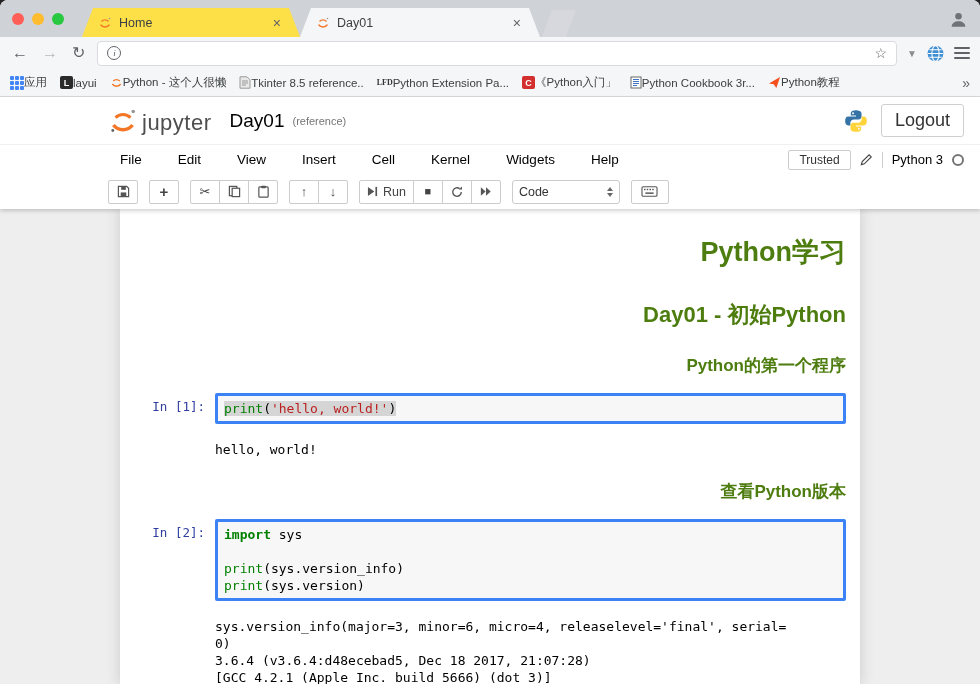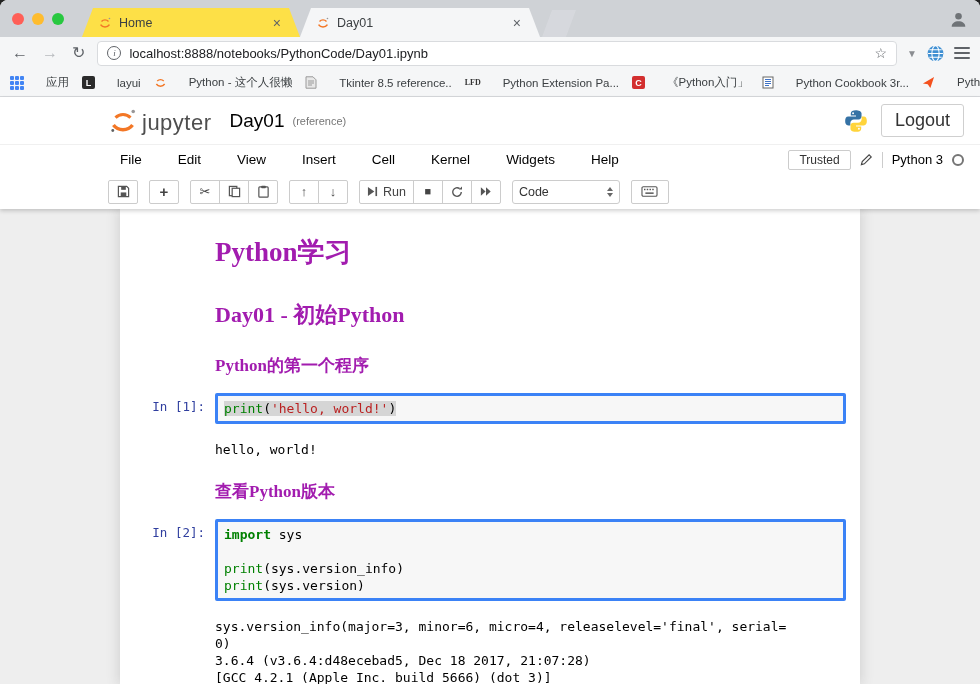--- a/index.html
+++ b/index.html
@@ -40,21 +40,21 @@
   .url { font-size:13px; color:#202124; white-space:nowrap; }
   .star { margin-left:auto; font-size:14px; color:#5f6368; }
   .dl-arrow { font-size:10px; color:#8a8d91; }
   .burger { width:16px; display:flex; flex-direction:column; gap:3px; }
   .burger i { height:2px; background:#5f6368; border-radius:1px; }
 
   
   .bookmarks { height:28px; background:#f5f6f7; border-bottom:1px solid #d7d9dc;
                display:flex; align-items:center; padding:0 10px; gap:13px;
                font-size:11.5px; color:#3c4043; flex:none; white-space:nowrap; }
-  .bm { display:flex; align-items:center; gap:22px; }
+  .bm { display:flex; align-items:center; gap:0; }
   .bm-sq { width:13px; height:13px; border-radius:2px; display:flex; align-items:center;
            justify-content:center; color:#fff; font-size:9px; font-weight:bold; flex:none; }
   .grid9 { display:grid; grid-template-columns:repeat(3,4px); grid-gap:1px; }
   .grid9 i { width:4px; height:4px; background:#4285f4; border-radius:1px; }
   .lfd-txt { font-size:8px; font-weight:bold; font-family:"Liberation Serif",serif; color:#333; }
   .bm-overflow { margin-left:auto; color:#5f6368; font-size:14px; }
 
   
   .ju-chrome { background:#fff; box-shadow:0 2px 4px rgba(0,0,0,.18); position:relative; z-index:2; flex:none; }
   .ju-header { height:47px; display:flex; align-items:center; padding:0 16px 0 108px; }
@@ -89,22 +89,22 @@
                 display:flex; align-items:center; padding:0 6px; font-size:12.5px; color:#333; }
   .stepper { margin-left:auto; display:flex; flex-direction:column; gap:2px; }
   .tri-up { width:0; height:0; border-left:3.5px solid transparent; border-right:3.5px solid transparent; border-bottom:4px solid #666; }
   .tri-down { width:0; height:0; border-left:3.5px solid transparent; border-right:3.5px solid transparent; border-top:4px solid #666; }
 
   
   .nb-area { height:475px; background:#eee; display:flex; justify-content:center; overflow:hidden; flex:none; }
   .nb-container { width:740px; background:#fff; box-shadow:0 0 12px 1px rgba(87,87,87,.2);
                   padding-top:12px; overflow:hidden; }
   .cell { padding:5px 0; }
-  .cell h1,.cell h2,.cell h3 { margin-left:95px; margin-right:14px; color:#a21caf;
-                               font-family:Liberation Serif, serif; }
+  .cell h1,.cell h2,.cell h3 { margin-left:95px; margin-right:14px; color:#4d7c0f;
+                               font-family:Liberation Sans, sans-serif;text-align:right; }
   .cell h1 { font-size:27px; margin-top:8px; margin-bottom:6px; }
   .cell h2 { font-size:22px; margin-top:14px; margin-bottom:6px; }
   .cell h3 { font-size:17px; margin-top:8px; margin-bottom:6px; }
   .input-row { display:flex; align-items:flex-start; padding:0 14px 12px 0; }
   .prompt { width:95px; flex:none; text-align:right; padding:5px 10px 0 0;
             font:12.5px/17px "DejaVu Sans Mono",monospace; color:#303f9f; white-space:nowrap; }
   .input-box { flex:1; border:3px solid #3b82f6; border-radius:2px; background:#f7f7f7; padding:4px 6px; }
   pre.code { margin:0; font:13px/17px "DejaVu Sans Mono",monospace; color:#000; }
   .tok-keyword { color:#008000; font-weight:bold; }
   .tok-builtin { color:#008000; }
@@ -165,21 +165,20 @@
       </svg>
     </div>
   </div>
 
   <div class="navbar">
     <span class="nav-btn">←</span>
     <span class="nav-btn disabled">→</span>
     <span class="nav-btn">↻</span>
     <div class="omnibox">
       <span class="info-ico">i</span>
-      <span class="url">localhost:8888/notebooks/PythonCode/Day01.ipynb</span>
       <span class="star">☆</span>
     </div>
     <span class="dl-arrow">▼</span>
     <span>
       <svg width="17" height="17" viewBox="0 0 16 16">
         <circle cx="8" cy="8" r="7.4" fill="#3f8fd2"></circle>
         <ellipse cx="8" cy="8" rx="3.4" ry="7.4" fill="none" stroke="#fff" stroke-width="1"></ellipse>
         <path d="M1 8h14M2.2 4.4h11.6M2.2 11.6h11.6" stroke="#fff" stroke-width="1" fill="none"></path>
       </svg>
     </span>

